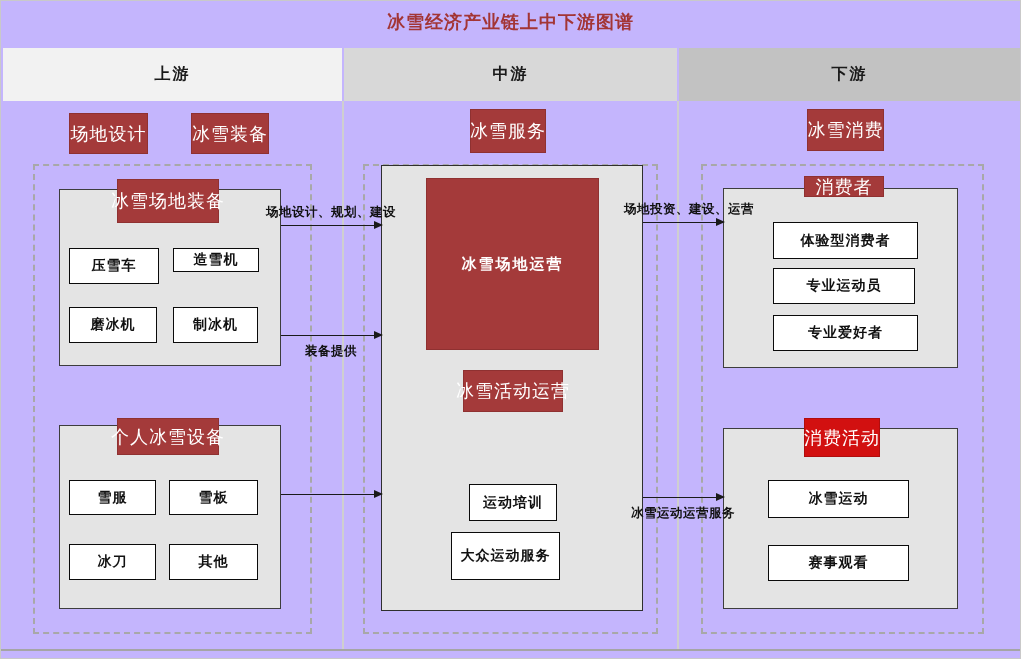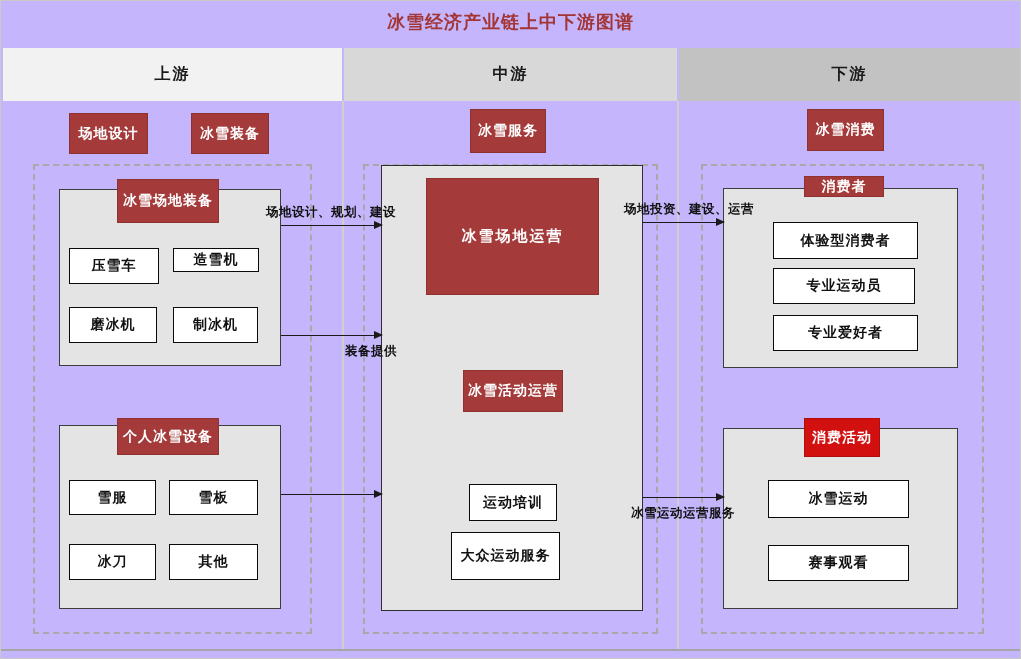--- a/index.html
+++ b/index.html
@@ -25,21 +25,21 @@
   .dashed{position:absolute;border:2px dashed #a8a8a8;box-sizing:border-box;background:transparent;}
   .graybox{position:absolute;background:#e4e4e4;border:1.5px solid #3d3d3d;box-sizing:border-box;}
   .whitebox{
     position:absolute;background:#ffffff;border:1.5px solid #0a0a0a;box-sizing:border-box;
     display:flex;align-items:center;justify-content:center;
     font-size:14px;font-weight:bold;color:#111;letter-spacing:1px;white-space:nowrap;
   }
   .badge{
     position:absolute;background:#a43a3a;border:1px solid #8f3131;box-sizing:border-box;
     display:flex;align-items:center;justify-content:center;
-    font-size:14px;font-weight:bold;color:#ffffff;letter-spacing:1px;white-space:nowrap;z-index:3;
+    font-size:18px;font-weight:normal;color:#ffffff;letter-spacing:1px;white-space:nowrap;z-index:3;
   }
   .badge-bright{background:#d21010;border-color:#b00d0d;}
   .bigred{
     position:absolute;background:#a43a3a;border:1px solid #8f3131;box-sizing:border-box;
     display:flex;align-items:center;justify-content:center;
     font-size:15px;font-weight:bold;color:#ffffff;letter-spacing:2px;z-index:2;
   }
   .arrow{position:absolute;height:0;border-top:1.6px solid #1a1a1a;z-index:4;}
   .arrow::after{
     content:'';position:absolute;right:-2px;top:-5.5px;width:0;height:0;
@@ -82,41 +82,41 @@
   <div class="whitebox" style="left:172px;top:306px;width:85px;height:36px;">制冰机</div>
 
   <div class="graybox" style="left:58px;top:424px;width:222px;height:184px;"></div>
   <div class="badge" style="left:116px;top:417px;width:102px;height:37px;">个人冰雪设备</div>
   <div class="whitebox" style="left:68px;top:479px;width:87px;height:35px;">雪服</div>
   <div class="whitebox" style="left:168px;top:479px;width:89px;height:35px;">雪板</div>
   <div class="whitebox" style="left:68px;top:543px;width:87px;height:36px;">冰刀</div>
   <div class="whitebox" style="left:168px;top:543px;width:89px;height:36px;">其他</div>
 
   <div class="graybox" style="left:380px;top:164px;width:262px;height:446px;border-color:#2f2f2f;"></div>
-  <div class="bigred" style="left:425px;top:177px;width:173px;height:117px;">冰雪场地运营</div>
+  <div class="bigred" style="left:425px;top:177px;width:173px;height:172px;">冰雪场地运营</div>
   <div class="badge" style="left:462px;top:369px;width:100px;height:42px;">冰雪活动运营</div>
   <div class="whitebox" style="left:468px;top:483px;width:88px;height:37px;">运动培训</div>
   <div class="whitebox" style="left:450px;top:531px;width:109px;height:48px;">大众运动服务</div>
 
   <div class="graybox" style="left:722px;top:187px;width:235px;height:180px;"></div>
   <div class="badge" style="left:803px;top:175px;width:80px;height:21px;">消费者</div>
   <div class="whitebox" style="left:772px;top:221px;width:145px;height:37px;">体验型消费者</div>
   <div class="whitebox" style="left:772px;top:267px;width:142px;height:36px;">专业运动员</div>
   <div class="whitebox" style="left:772px;top:314px;width:145px;height:36px;">专业爱好者</div>
 
   <div class="graybox" style="left:722px;top:427px;width:235px;height:181px;"></div>
   <div class="badge badge-bright" style="left:803px;top:417px;width:76px;height:39px;">消费活动</div>
   <div class="whitebox" style="left:767px;top:479px;width:141px;height:38px;">冰雪运动</div>
   <div class="whitebox" style="left:767px;top:544px;width:141px;height:36px;">赛事观看</div>
 
   <div class="alabel" style="left:262px;top:203px;width:136px;">场地设计、规划、建设</div>
   <div class="arrow" style="left:280px;top:224px;width:100px;"></div>
 
   <div class="arrow" style="left:280px;top:334px;width:100px;"></div>
-  <div class="alabel" style="left:280px;top:342px;width:100px;padding-left:40px;">装备提供</div>
+  <div class="alabel" style="left:280px;top:342px;width:100px;">装备提供</div>
 
   <div class="arrow" style="left:280px;top:493px;width:100px;"></div>
 
   <div class="alabel" style="left:618px;top:200px;width:140px;">场地投资、建设、运营</div>
   <div class="arrow" style="left:642px;top:221px;width:80px;"></div>
 
   <div class="arrow" style="left:642px;top:496px;width:80px;"></div>
   <div class="alabel" style="left:622px;top:504px;width:120px;">冰雪运动运营服务</div>
 
 </div>

